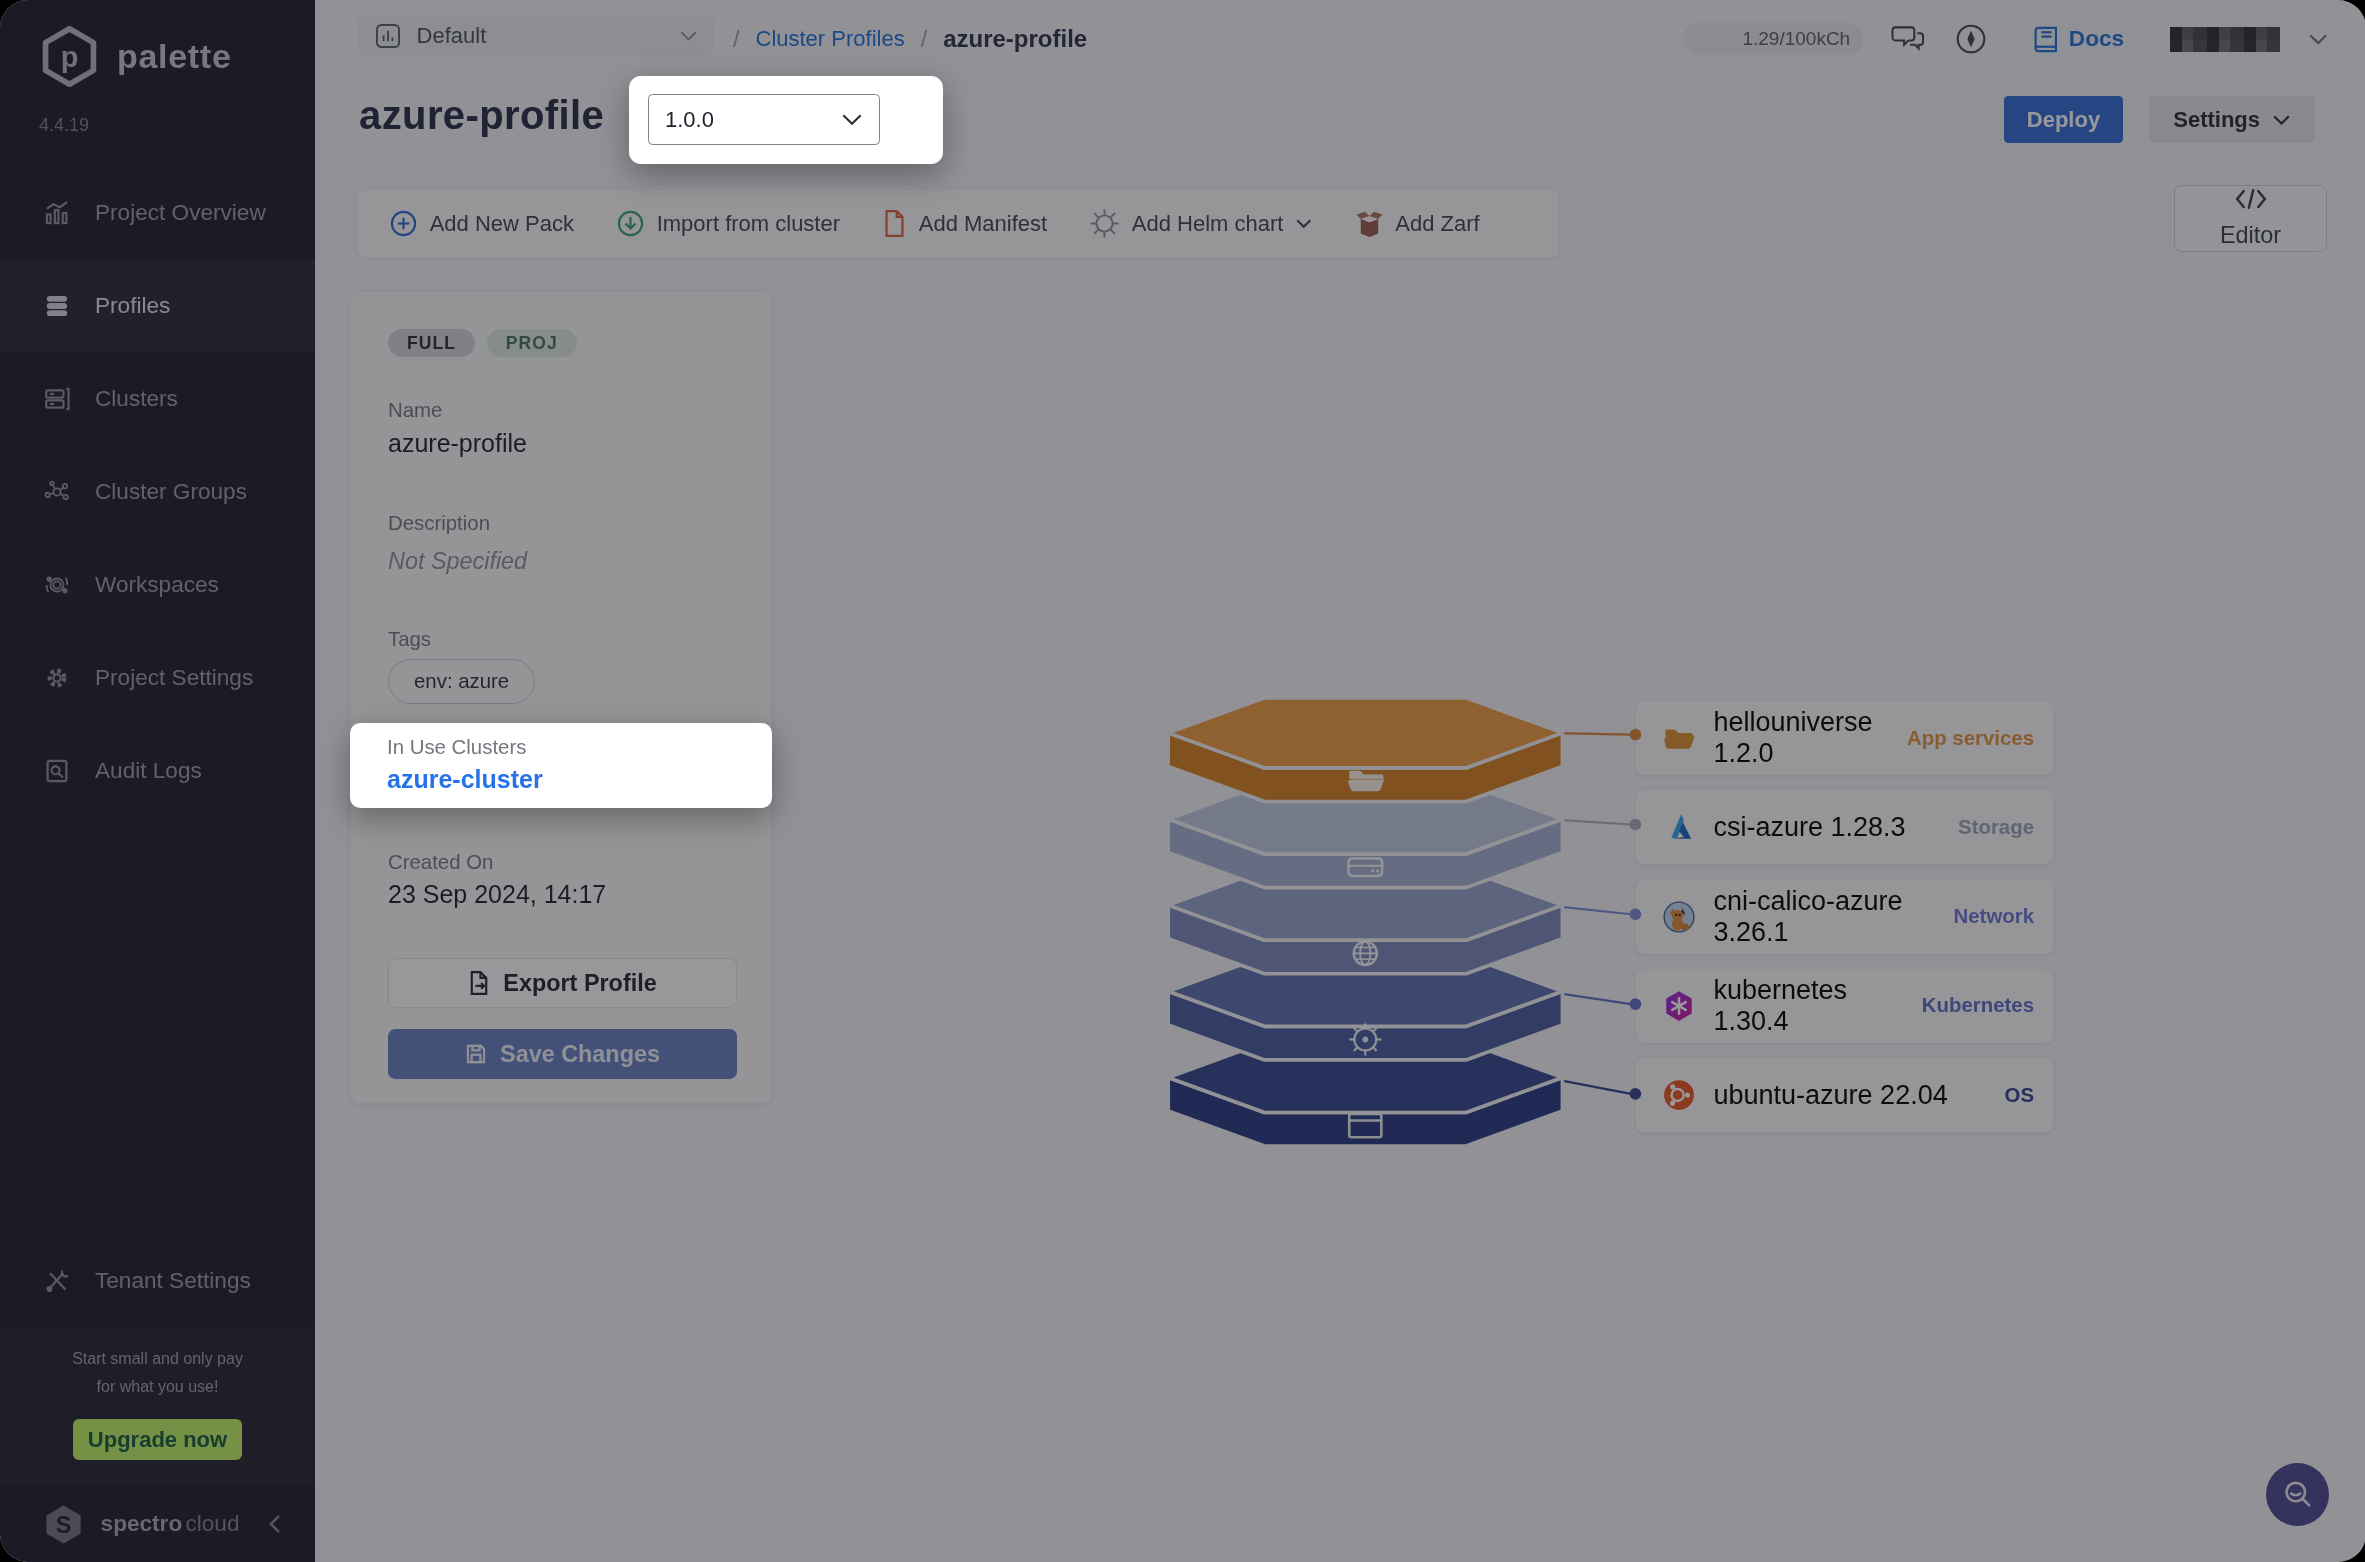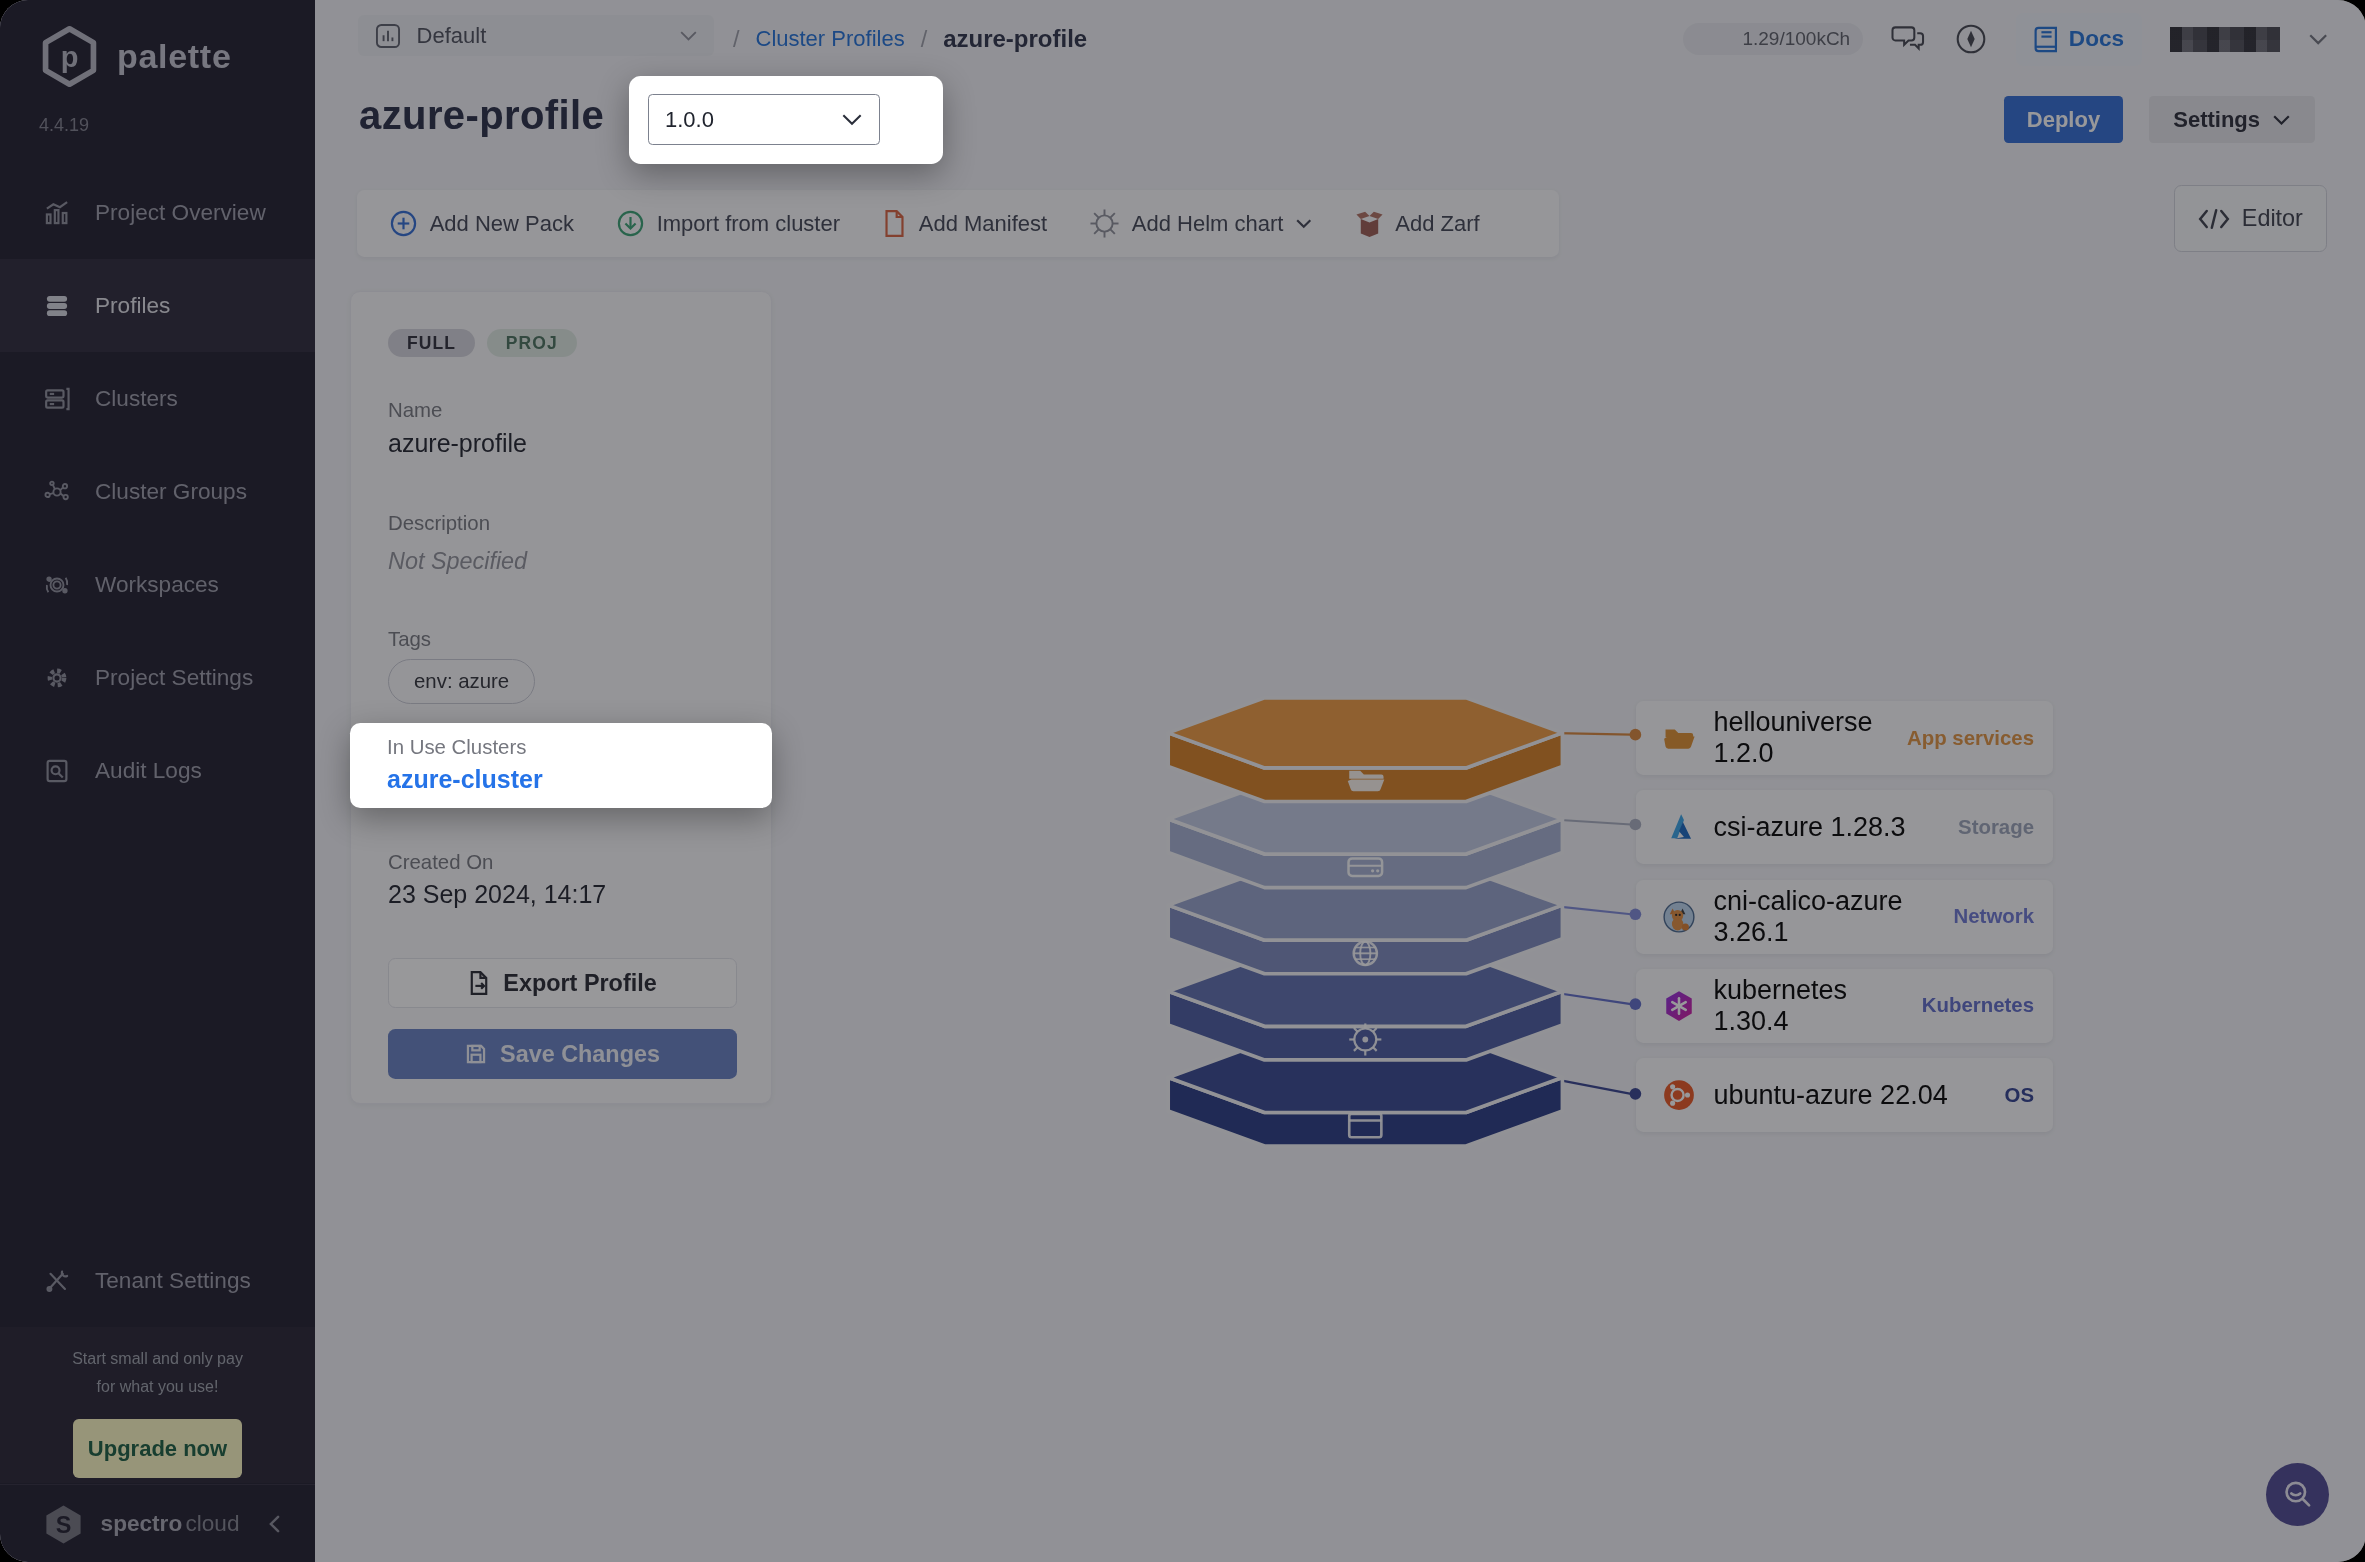--- a/index.html
+++ b/index.html
@@ -15,21 +15,21 @@
   .nav { position:absolute; left:0; top:166px; width:315px; }
   .nav-item { height:93px; display:flex; align-items:center; gap:25px; padding-left:44px; cursor:pointer; }
   .nav-item .lbl { font-size:22.6px; color:#9b9ca9; }
   .nav-item .icn { color:#8d8e9c; }
   .nav-item.active { background:#292637; }
   .nav-item.active .lbl { color:#e2e2e9; }
   .nav-item.active .icn { color:#d6d7e0; }
   .tenant { position:absolute; left:0; top:1234px; width:315px; }
   .promo-panel { position:absolute; left:0; top:1327px; width:315px; height:156px; background:#232030; }
   .promo { position:absolute; left:0; top:17.5px; width:315px; text-align:center; font-size:16px; line-height:28px; color:#9da1ab; }
-  .upgrade { position:absolute; left:73px; top:92px; width:169px; height:59px; background:#fef9c3; border-radius:5.8px;
+  .upgrade { position:absolute; left:73px; top:92px; width:169px; height:41px; background:#bef264; border-radius:5.8px;
              display:flex; align-items:center; justify-content:center; font-size:22px; font-weight:600; color:#175c3e; cursor:pointer; }
   .side-footer { position:absolute; left:0; top:1484px; width:315px; height:79px; border-top:1.5px solid #2e2b3c;
                  display:flex; align-items:center; padding-left:41px; gap:14.6px; }
   .sf-brand { font-size:22.6px; color:#a6a7b2; font-weight:600; }
   .sf-brand2 { font-size:22.6px; color:#82838f; font-weight:400; }
   .collapse { position:absolute; right:31px; color:#8a8b97; cursor:pointer; }
 
   
   .topbar { position:absolute; left:315px; top:0; width:2050px; height:78px; }
   .proj-select { position:absolute; left:43px; top:15.3px; width:356px; height:41px; background:#ecedf2; border-radius:5.8px;
@@ -57,21 +57,21 @@
                 color:#fff; font-size:22px; font-weight:600; display:flex; align-items:center; justify-content:center; cursor:pointer; }
   .settings-btn { position:absolute; left:2149px; top:96px; width:166px; height:47px; background:#e4e4ea; border-radius:4.4px;
                   color:#272935; font-size:22px; font-weight:600; display:flex; align-items:center; justify-content:center; gap:11.7px; cursor:pointer; }
 
   
   .toolbar { position:absolute; left:357px; top:190px; width:1202px; height:67px; background:#fbfbfd; border-radius:7.3px;
              box-shadow:0 1.5px 4.4px rgba(30,34,60,.06); display:flex; align-items:center; padding-left:32px; column-gap:42px; }
   .tool { display:flex; align-items:center; gap:11.7px; cursor:pointer; }
   .tool .txt { font-size:22px; color:#3f4352; }
   .editor-btn { position:absolute; left:2174px; top:185px; width:153px; height:67px; background:#f6f7fa;
-                border:1.5px solid #cfd1da; border-radius:7.3px; display:flex; align-items:center; justify-content:center; gap:11.7px; cursor:pointer; }
+                border:1.5px solid #cfd1da; border-radius:7.3px; display:flex; align-items:center; justify-content:center; gap:11.7px; cursor:pointer;flex-direction:column; }
   .editor-btn .txt { font-size:23.4px; color:#3a3d49; }
 
   
   .pcard { position:absolute; left:350px; top:291px; width:422px; height:813px; background:#fafafc; border-radius:10.2px;
            border:0.7px solid #ececf2; box-shadow:0 1.5px 5.8px rgba(30,34,60,.05); }
   .pcard .inner { position:absolute; left:37px; right:37px; top:0; bottom:0; }
   .badge-row { position:absolute; left:0; top:37px; display:flex; gap:11.7px; }
   .badge { height:28px; border-radius:14px; display:flex; align-items:center; padding:0 19px;
            font-size:17.5px; font-weight:700; letter-spacing:1.1px; }
   .badge.full { background:#d4d4dc; color:#2a2a38; }

